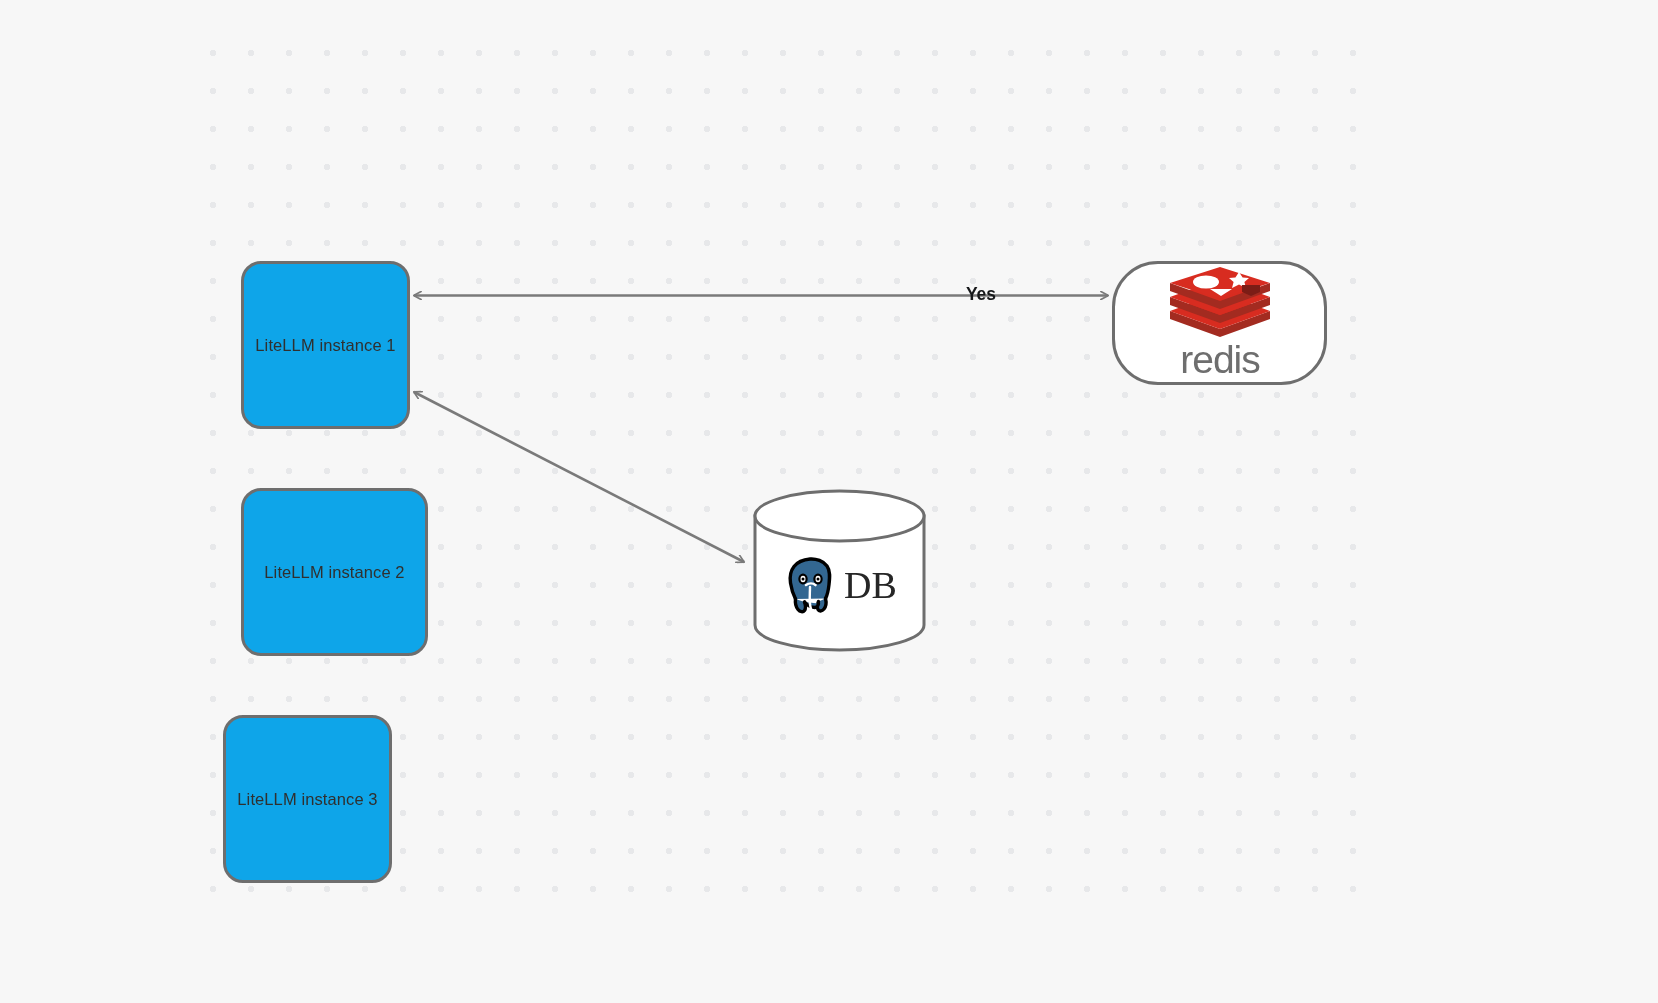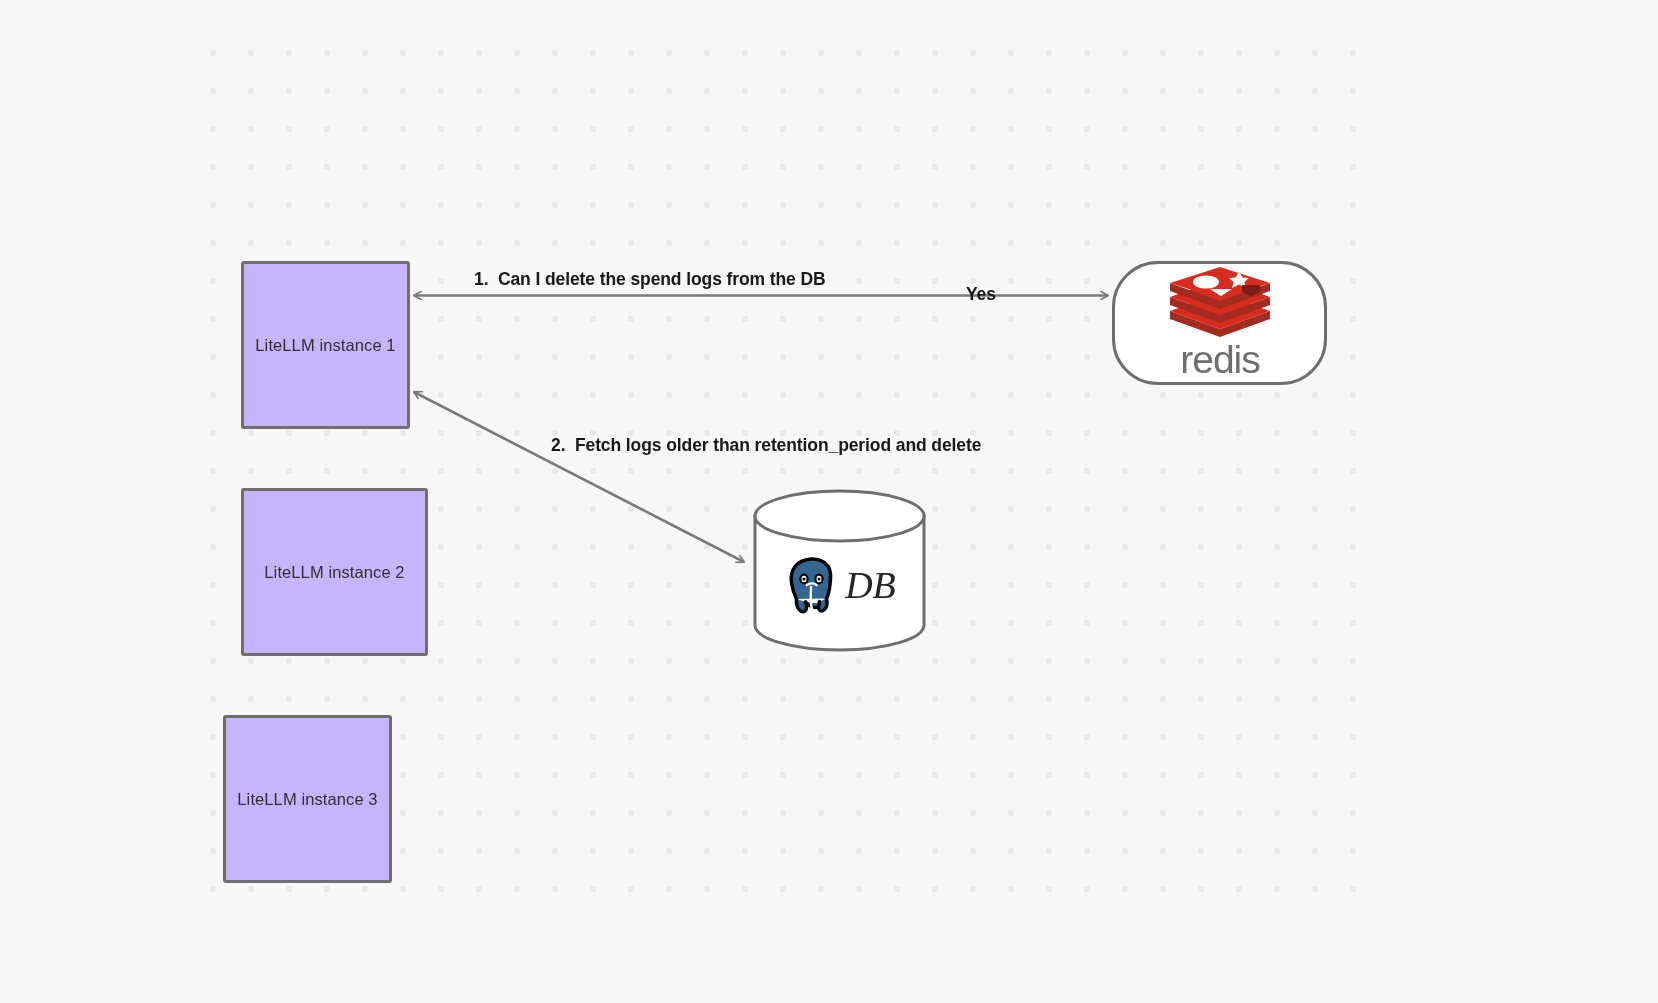--- a/index.html
+++ b/index.html
@@ -28,23 +28,23 @@
     height: 862px;
     background-image: radial-gradient(circle, #e7e8ea 3.1px, transparent 3.4px);
     background-size: 38px 38px;
     background-position: 24px 24px;
     pointer-events: none;
   }
   
   .node-box {
     position: absolute;
     box-sizing: border-box;
-    background: #c4b5fd;
+    background: #0ea5e9;
     border: 3px solid #6e6e6e;
-    border-radius: 3px;
+    border-radius: 20px;
     display: flex;
     align-items: center;
     justify-content: center;
   }
   .node-box .node-label {
     font-size: 16.5px;
     color: #30302f;
     letter-spacing: 0.1px;
     line-height: 1.25;
     text-align: center;
@@ -87,21 +87,20 @@
   #postgres-inner {
     position: absolute;
     left: 0;
     top: 46px;
     width: 175px;
     height: 100px;
     display: flex;
     align-items: center;
     justify-content: center;
     gap: 2px;
-    font-style: italic;
   }
   #postgres-db-text {
     font-size: 38px;
     color: #262626;
     font-family: "Liberation Serif", serif;
     letter-spacing: 0px;
     line-height: 1;
   }
 
   
@@ -147,25 +146,23 @@
     <g>
       <line x1="414" y1="295.5" x2="1108" y2="295.5" stroke="#7a7a7a" stroke-width="2.6" marker-start="url(#arrow-left)" marker-end="url(#arrow-right)"></line>
     </g>
 
       postgres (diagonal) --&gt;
     <g>
       <line x1="414" y1="392" x2="744" y2="562" stroke="#7a7a7a" stroke-width="2.6" marker-start="url(#arrow-left)" marker-end="url(#arrow-right)"></line>
     </g>
   </svg>
 
-  <div class="edge-label" id="edge-label-1">1.  Can I delete the spend logs from the DB</div>
 
   <div class="edge-label" id="edge-label-1b">Yes</div>
 
-  <div class="edge-label" id="edge-label-2">2.  Fetch logs older than retention_period and delete</div>
 
   <div class="node-box" id="node-litellm-1">
     <span class="node-label">LiteLLM instance 1</span>
   </div>
 
   <div class="node-box" id="node-litellm-2">
     <span class="node-label">LiteLLM instance 2</span>
   </div>
 
   <div class="node-box" id="node-litellm-3">

